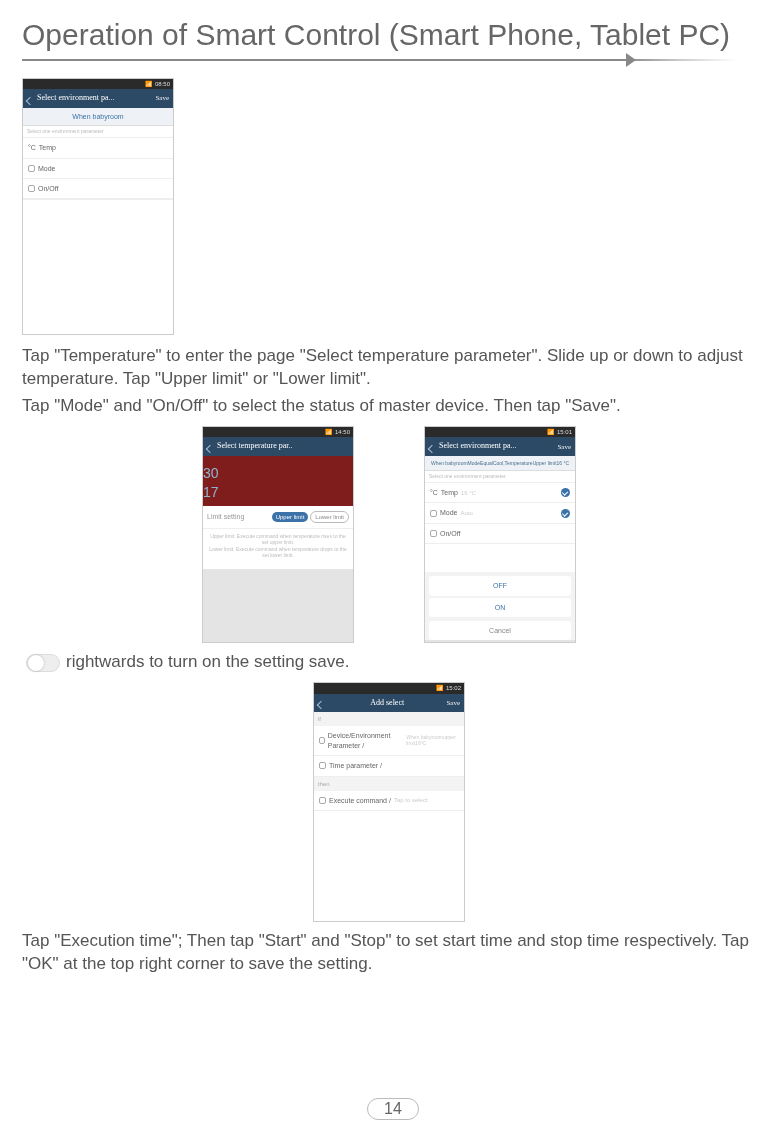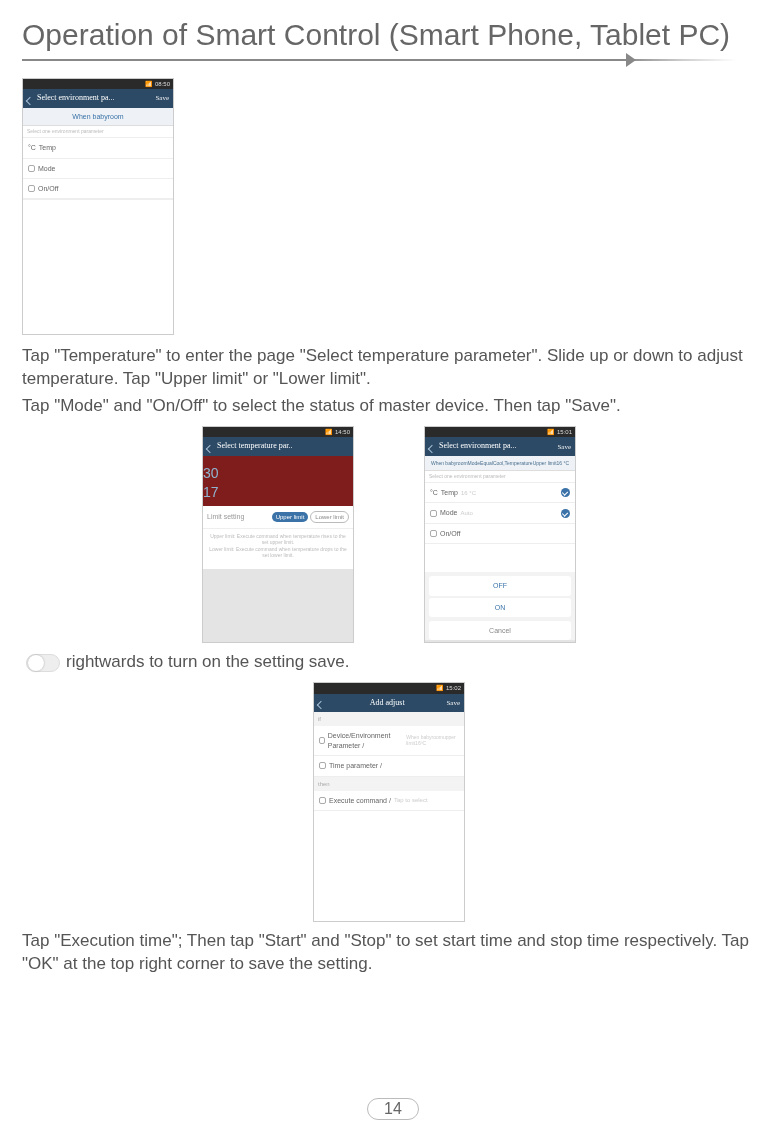--- a/index.html
+++ b/index.html
@@ -371,21 +371,21 @@
   </div>
 
   <div class="row">
     <div class="phone short">
       <div class="statusbar">
           <span>📶</span>
           <span>15:02</span>
         </div>
       <div class="titlebar">
         <span class="back-chev"></span>
-        <span class="title-text" style="text-align:center">Add adjust</span>
+        <span class="title-text" style="text-align:center">Add select</span>
         <span class="save-btn">Save</span>
       </div>
       <div class="section-label">if</div>
       <div class="list-item">
         <span class="icon-blob"></span>
         <span>Device/Environment Parameter /</span>
         <span style="color:#ccc;font-size:5px;line-height:1.1">When babyroomupper limit16ºC</span>
       </div>
       <div class="list-item">
         <span class="icon-blob"></span>

